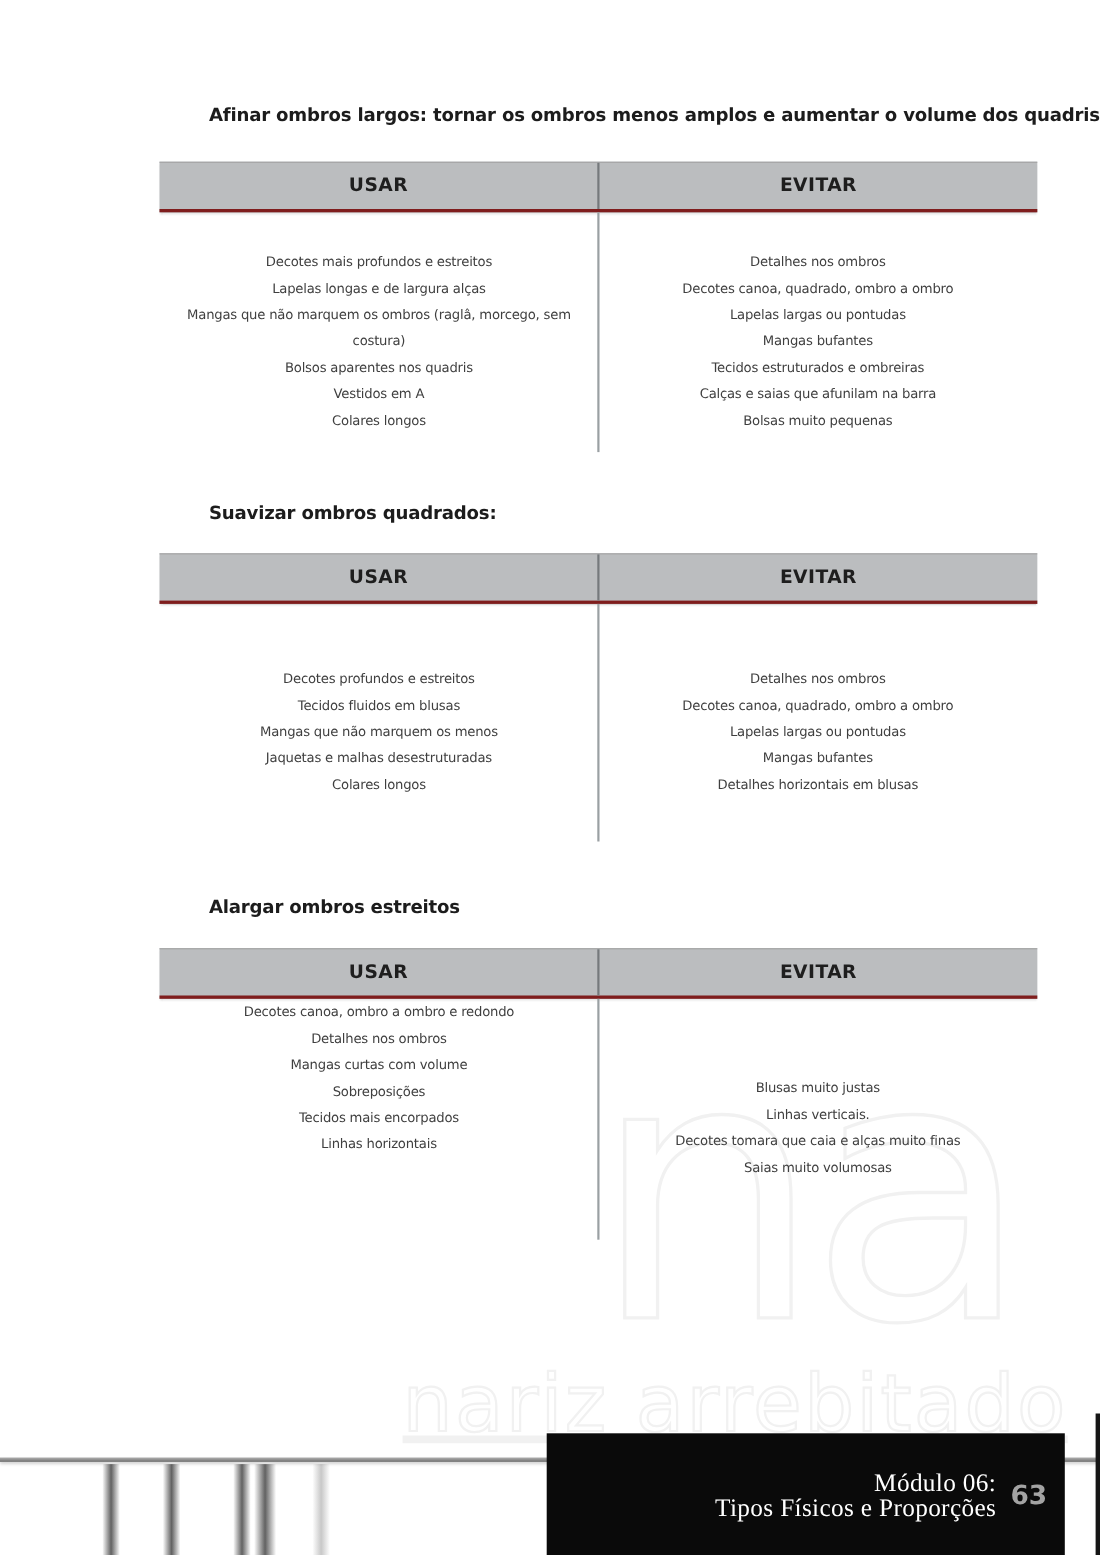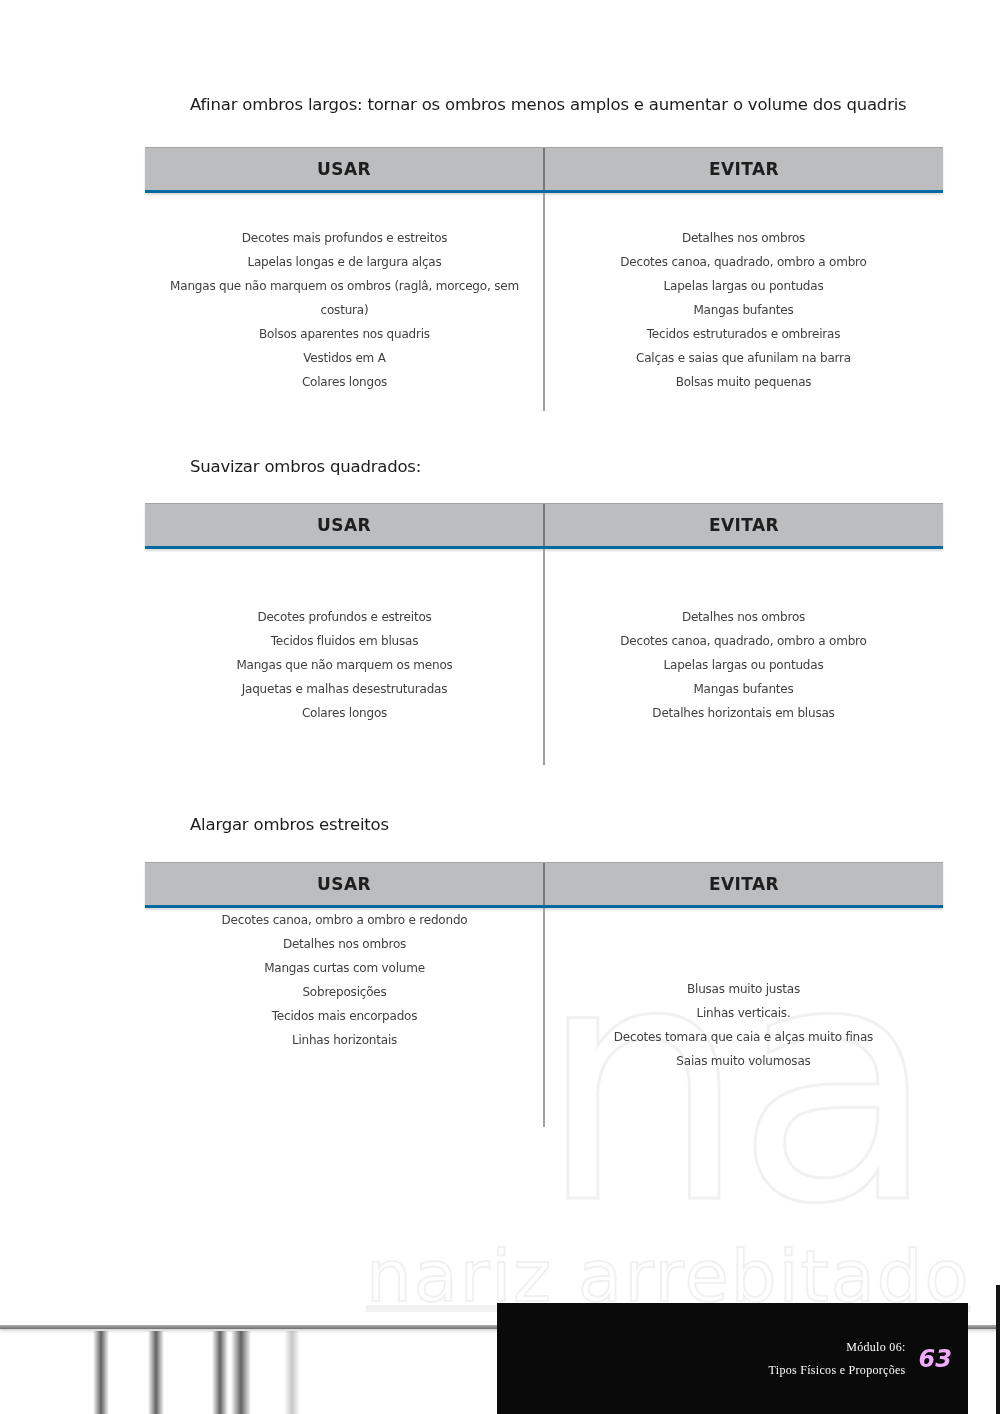--- a/index.html
+++ b/index.html
@@ -2,31 +2,31 @@
 <html><head>
 <meta charset="utf-8">
 <style>
   html,body{margin:0;padding:0;background:#e9e9e9;}
   .canvas{
     position:relative;width:1000px;height:1414px;background:#ffffff;
     overflow:hidden;font-family:"DejaVu Sans",sans-serif;margin:0 auto;
   }
   
   .title{
-    position:absolute;left:190px;z-index:2;font-weight:normal;font-size:16.5px;
+    position:absolute;left:190px;z-index:2;font-weight:bold;font-size:16.5px;
     color:#1c1c1c;white-space:nowrap;letter-spacing:-0.2px;
   }
   .t0{top:95px}.t1{top:457px}.t2{top:815px}
 
   
   .table{position:absolute;left:145px;width:798px;z-index:2;}
   .tb0{top:147px}.tb1{top:503px}.tb2{top:862px}
   .thead{
     display:flex;height:46px;background:#bbbdbf;box-sizing:border-box;
-    border-top:1px solid #a2a2a2;border-bottom:3px solid #0369a1;
+    border-top:1px solid #a2a2a2;border-bottom:3px solid #7f1d1d;
     box-shadow:0 2px 2px rgba(0,0,0,0.15);
   }
   .th{
     flex:1;display:flex;align-items:center;justify-content:center;
     font-weight:bold;font-size:17px;color:#1e1e1e;letter-spacing:0.4px;
   }
   .th + .th{border-left:2px solid #75797c;}
   .tbody{position:relative;display:flex;}
   .tbody::before{
     content:"";position:absolute;left:calc(50% - 1px);top:0;width:2px;height:100%;
@@ -71,27 +71,26 @@
     position:absolute;right:0;top:1285px;width:4px;height:129px;background:#151515;z-index:4;
   }
 
   
   .footer{
     position:absolute;left:497px;top:1303px;width:471px;height:111px;z-index:3;
     background:#0a0a0a;display:flex;align-items:center;justify-content:flex-end;
     padding-right:16px;box-sizing:border-box;
   }
   .footer-text{
-    text-align:right;font-family:"Liberation Serif",serif;font-size:12px;
+    text-align:right;font-family:"Liberation Serif",serif;font-size:23px;
     line-height:23px;color:#ffffff;letter-spacing:0.3px;
   }
   .page-number{
-    font-size:24px;font-weight:bold;color:#f0abfc;margin-left:13px;
+    font-size:24px;font-weight:bold;color:#a3a3a3;margin-left:13px;
     font-family:"DejaVu Sans",sans-serif;
-    font-style:italic;
   }
 </style>
 </head>
 <body>
 
 <div class="canvas">
 
   <div class="wm-initials">na</div>
   <div class="wm-text">nariz arrebitado</div>
 

